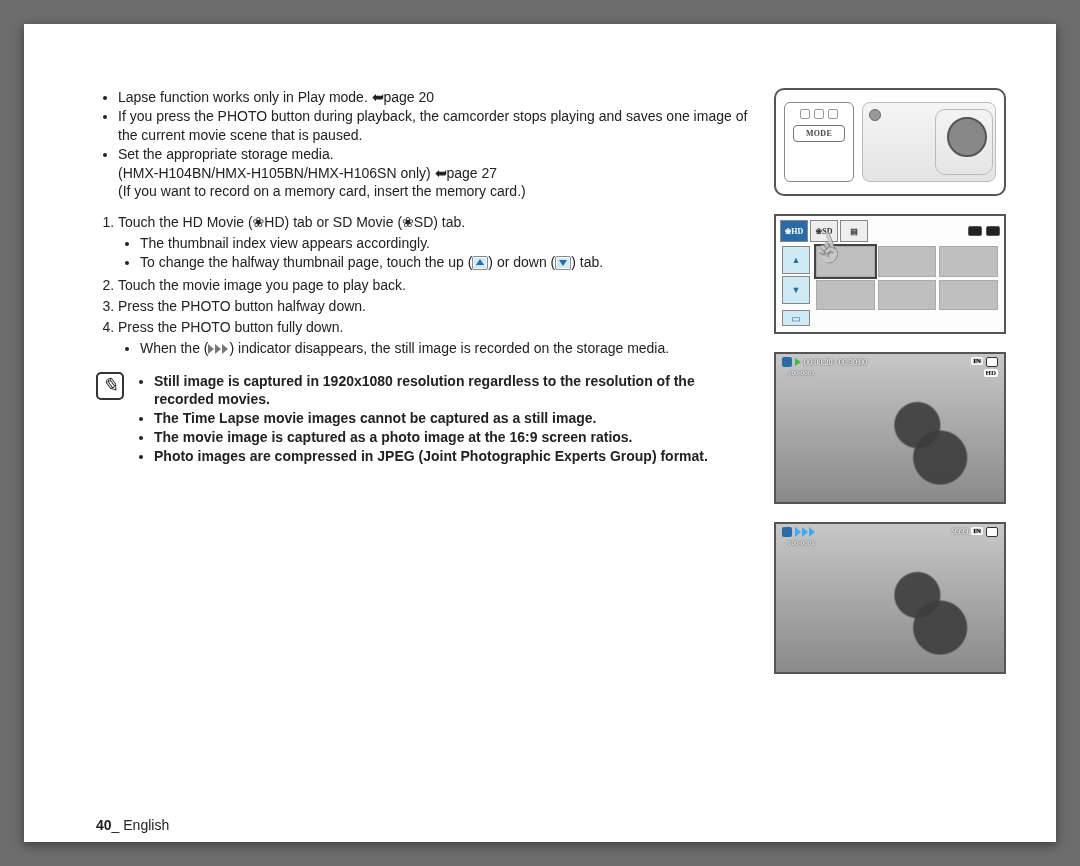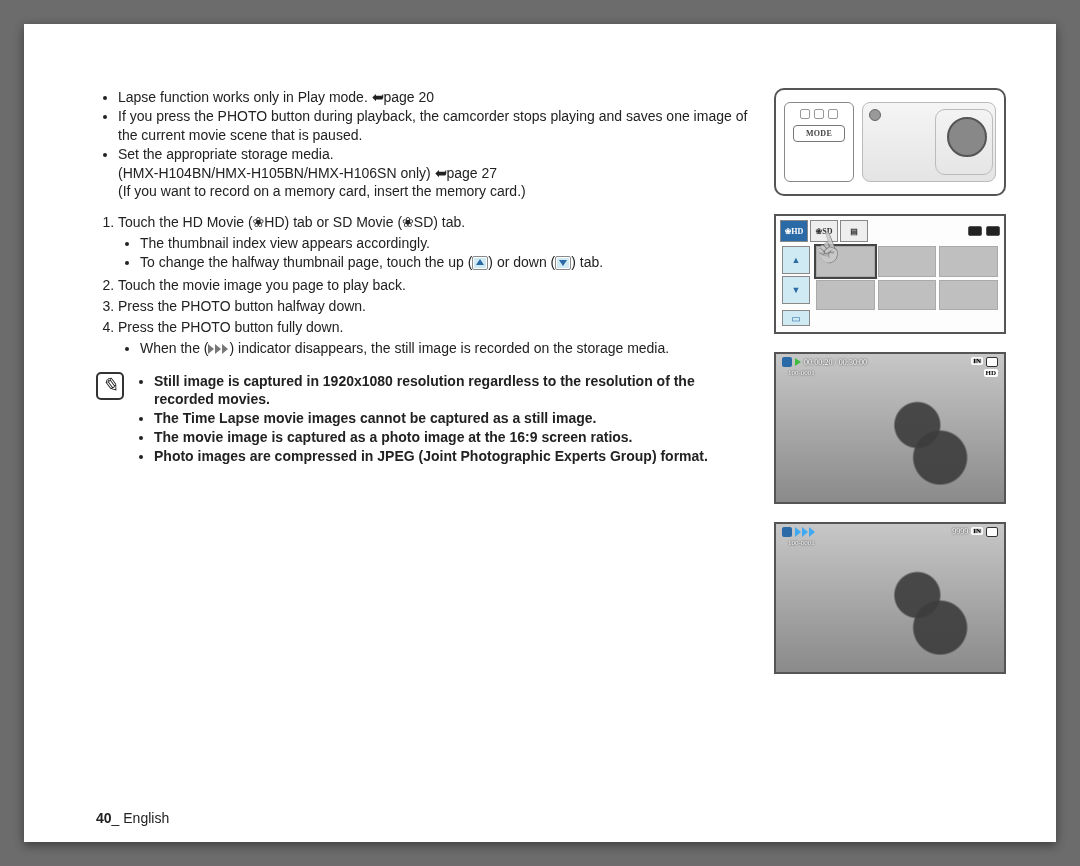--- a/index.html
+++ b/index.html
@@ -136,21 +136,21 @@
     flex-shrink: 0;
   }
   .note-list {
     list-style: disc;
     padding-left: 18px;
     margin: 0;
     font-weight: bold;
   }
   .footer {
     position: absolute;
-    bottom: 16px;
+    bottom: 9px;
     left: 72px;
     font-size: 14px;
   }
   .footer .pg { font-weight: 700; }
 
   
   .fig-cam {
     width: 232px;
     height: 108px;
     border: 2px solid #555;

